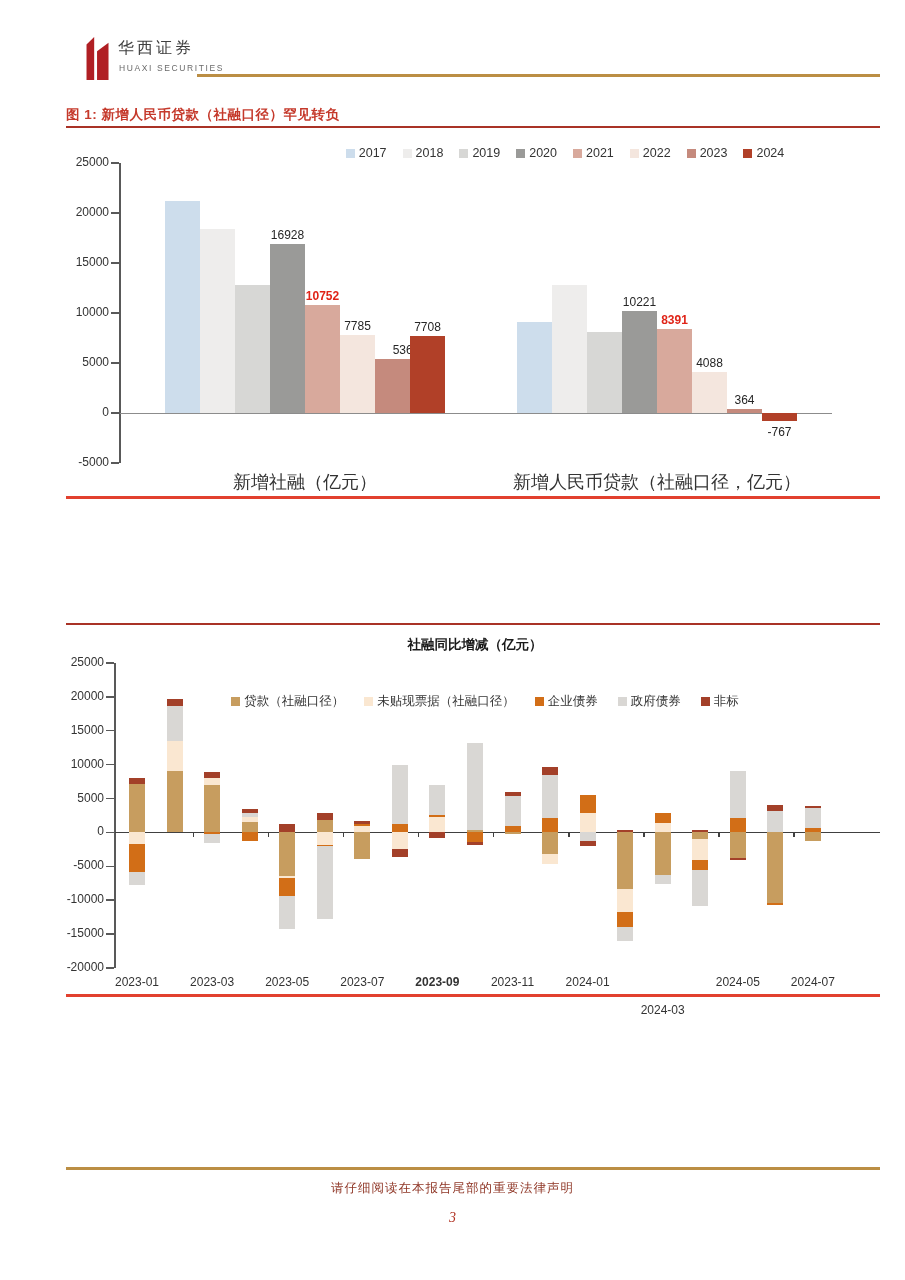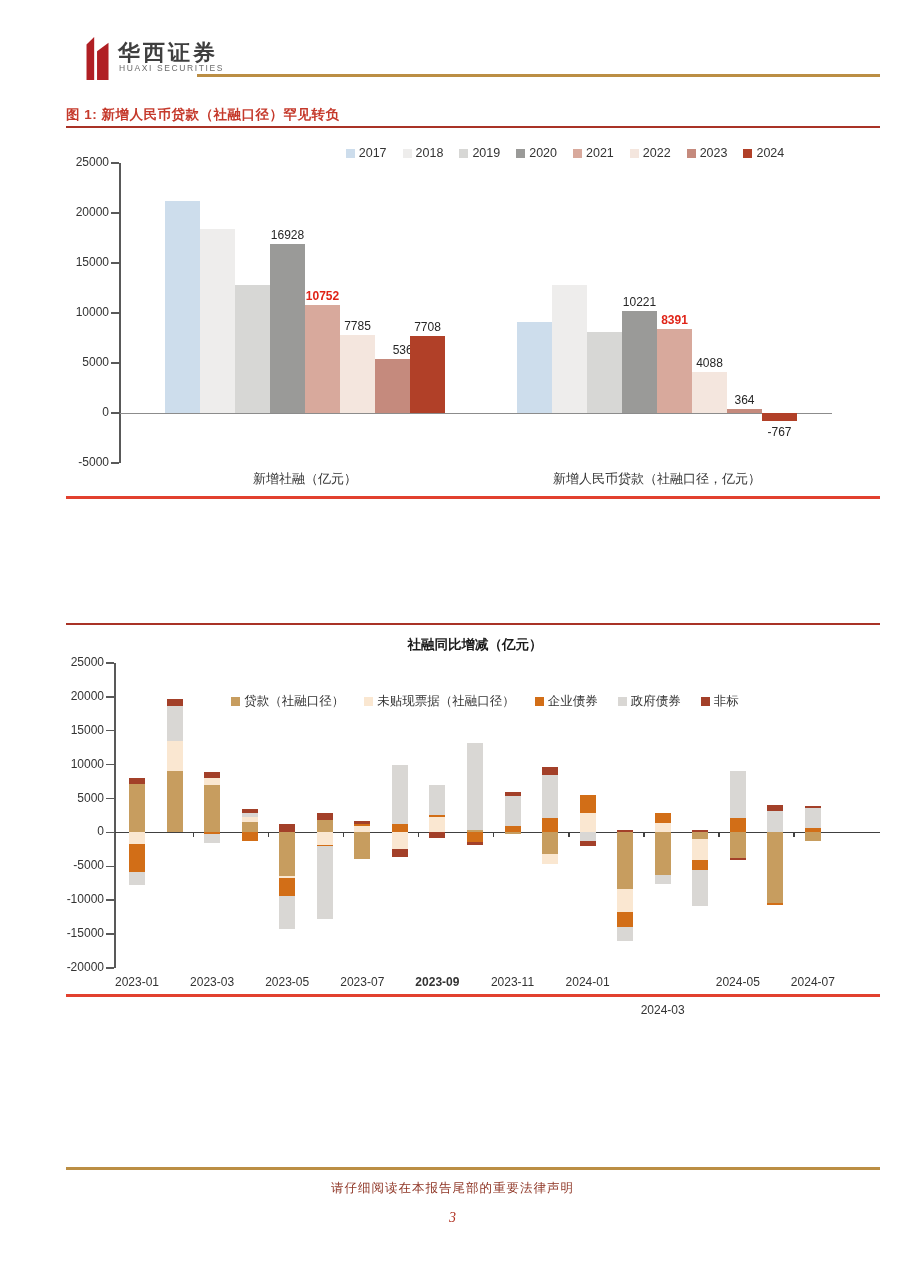--- a/index.html
+++ b/index.html
@@ -5,34 +5,34 @@
   html,body{margin:0;padding:0;background:#888;}
   .page{
     position:relative;width:905px;height:1280px;margin:0 auto;
     background:#ffffff;overflow:hidden;
     font-family:"Liberation Sans","DejaVu Sans",sans-serif;
     color:#262626;
   }
   .abs{position:absolute;}
   
   .logo-mark{left:85px;top:36px;width:26px;height:44px;}
-  .logo-cn{left:118px;top:38px;font-size:22px;font-weight:700;color:#3f3f3f;letter-spacing:3px;}
+  .logo-cn{left:118px;top:38px;font-size:16px;font-weight:400;color:#3f3f3f;letter-spacing:3px;}
   .logo-en{left:119px;top:63px;font-size:8.5px;color:#6b6b6b;letter-spacing:1.6px;}
   .report-type{left:480px;top:46px;width:400px;text-align:right;font-size:13.5px;font-weight:600;color:#a97e2f;letter-spacing:1px;}
   .gold-line{left:197px;top:74px;width:683px;height:3px;background:#bb8e44;}
   
   .fig-caption{left:66px;width:814px;font-size:13.5px;font-weight:600;color:#c5392b;letter-spacing:0.5px;}
   .cap1{top:106px;} .cap1-line{left:66px;top:126px;width:814px;height:2px;background:#a93226;}
   .cap2{top:603px;} .cap2-line{left:66px;top:623px;width:814px;height:2px;background:#a93226;}
   .fig-endline{left:66px;width:814px;height:3px;background:#e2402e;}
   .end1{top:496px;} .end2{top:994px;}
   
   .ytick-label{width:52px;text-align:right;font-size:12px;color:#333;}
   .xtick-label{text-align:center;font-size:12px;color:#333;}
-  .cat-label{text-align:center;font-size:13px;color:#333;}
+  .cat-label{text-align:center;font-size:18px;color:#333;}
   .bar-label{width:60px;text-align:center;font-size:12px;color:#262626;white-space:nowrap;}
   .bar-label.red{color:#e02418;font-weight:700;}
   .legend{display:flex;justify-content:center;align-items:center;}
   .legend-item{display:flex;align-items:center;white-space:nowrap;}
   .legend-sw{display:inline-block;width:9px;height:9px;margin-right:4px;}
   .legend-tx{font-size:12.5px;color:#333;}
   .chart2-title{left:115px;top:636px;width:720px;text-align:center;font-size:13.5px;font-weight:700;color:#1a1a1a;}
   
   .footer-line{left:66px;top:1167px;width:814px;height:3px;background:#bb8e44;}
   .disclaimer{left:0;top:1180px;width:905px;text-align:center;font-size:12.5px;color:#8f3626;letter-spacing:1px;}

